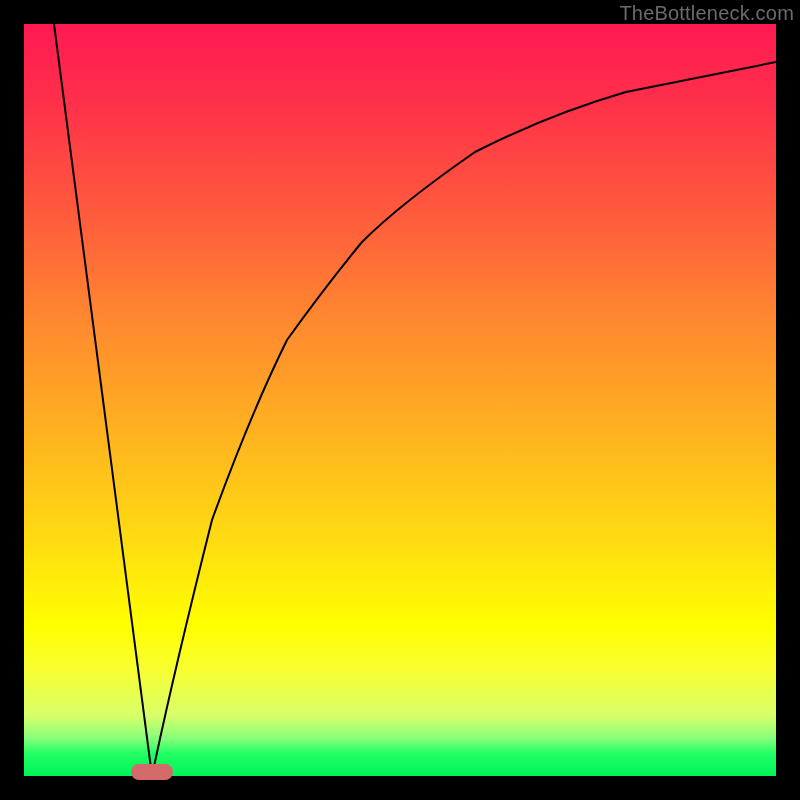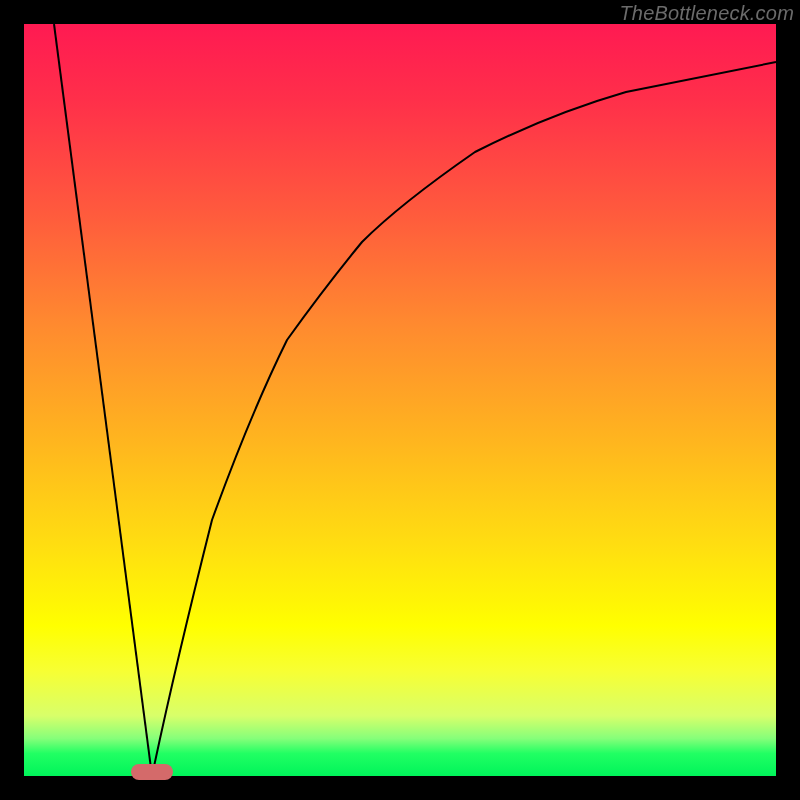--- a/index.html
+++ b/index.html
@@ -11,21 +11,20 @@
     background: #000;
     font-family: Arial, Helvetica, sans-serif;
   }
   .frame {
     position: absolute;
     left: 0;
     top: 0;
     width: 800px;
     height: 800px;
     background: #000;
-    font-style: italic;
   }
   .plot {
     position: absolute;
     left: 24px;
     top: 24px;
     width: 752px;
     height: 752px;
     
     background: linear-gradient(to bottom,
        #ff1a52 0%,

